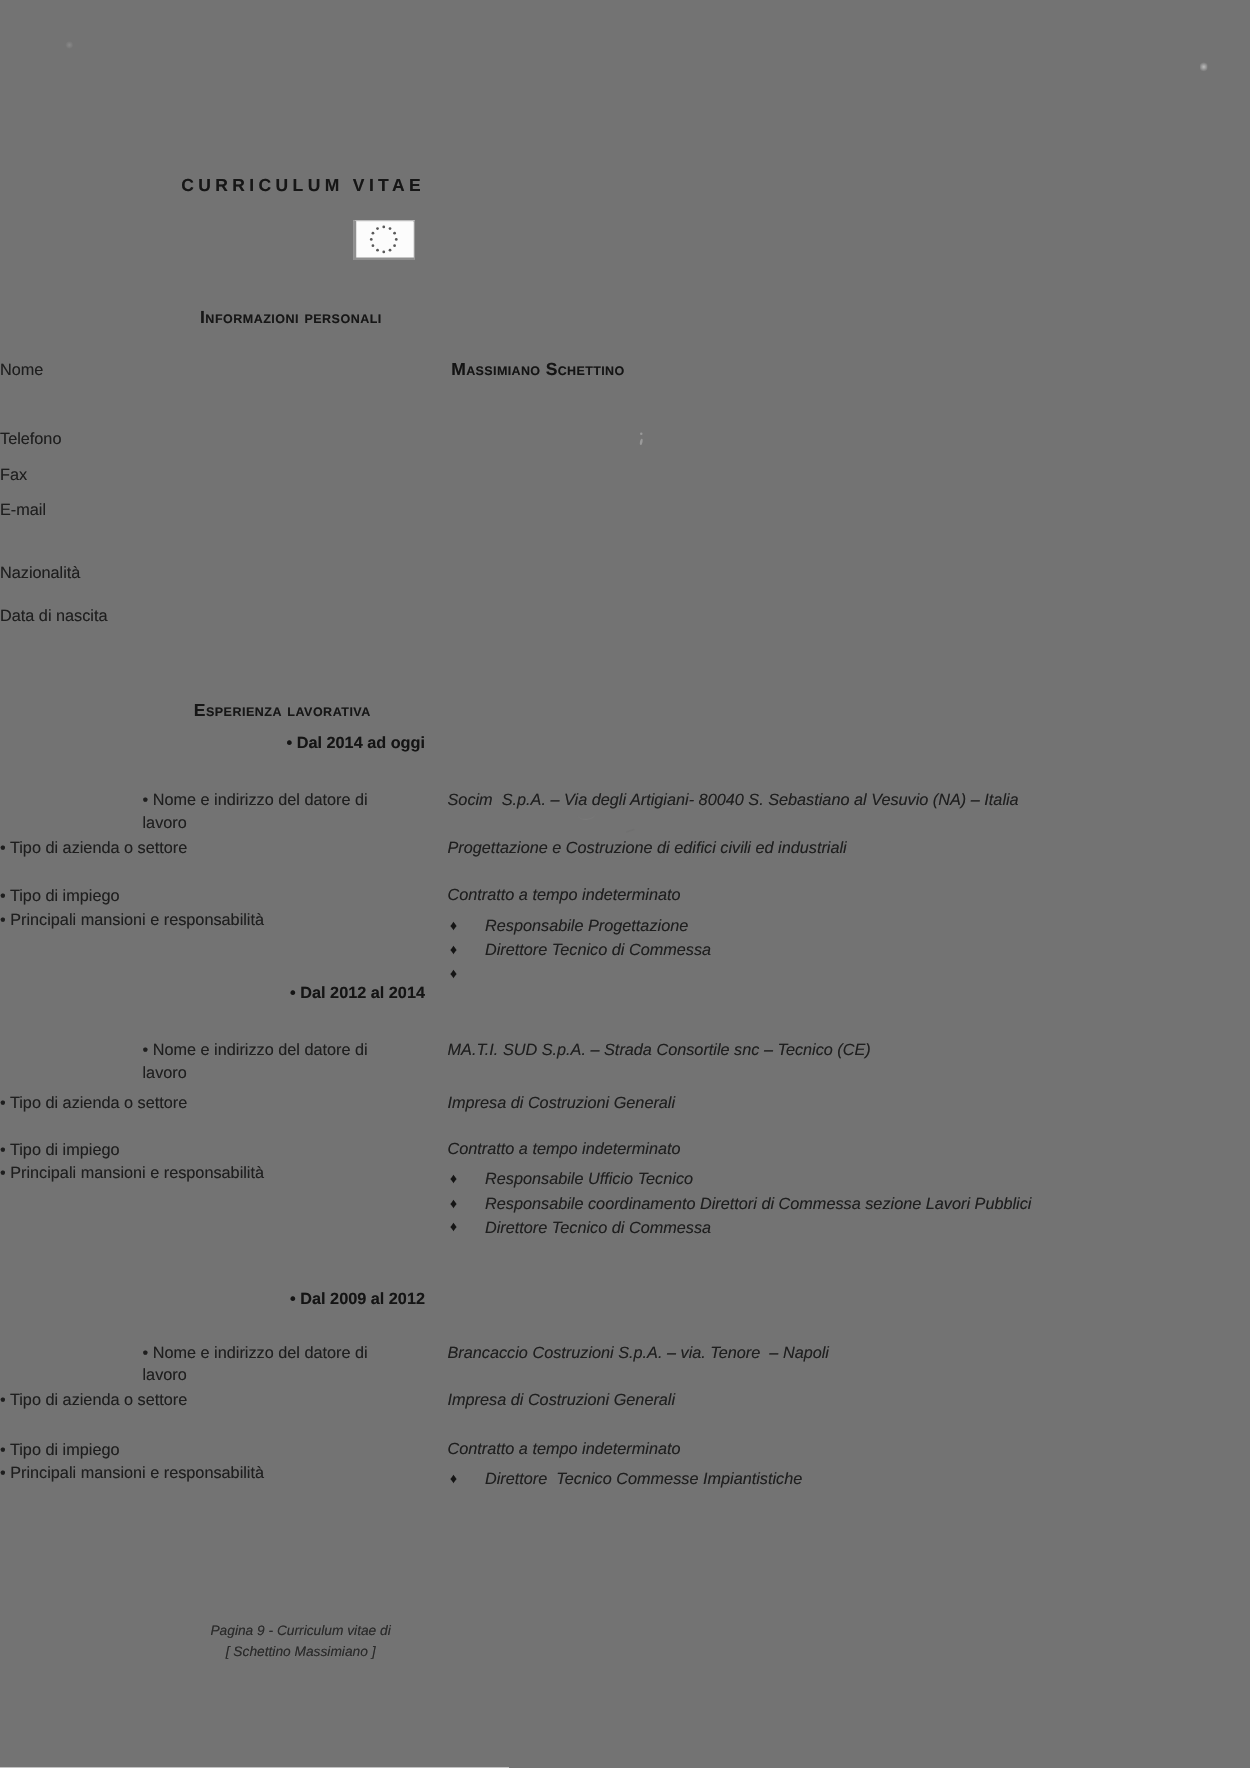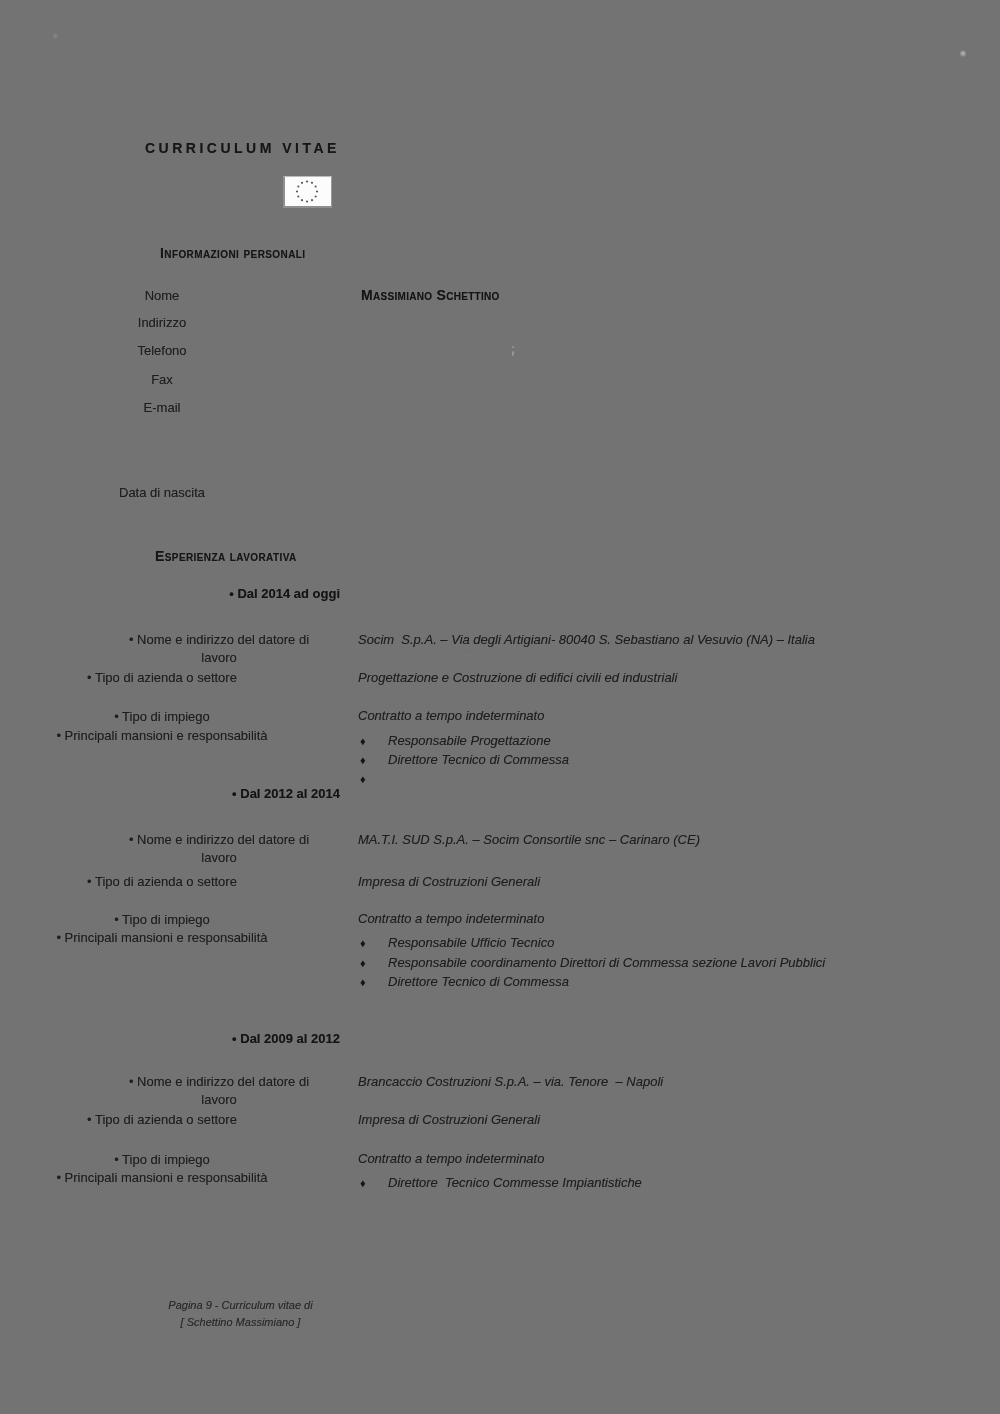--- a/index.html
+++ b/index.html
@@ -25,24 +25,24 @@
     border-bottom:2px solid #8f8f8f;
     border-right-color:#9a9a9a;
   }
   .sec-heading {
     position:absolute;
     font-size:14px; font-weight:700;
     font-variant:small-caps; letter-spacing:.4px; color:#161616;
     white-space:nowrap;
   }
   #heading-info { left:160px; top:245px;text-align:right; }
-  #heading-exp  { left:155px; top:548px; }
+  #heading-exp  { left:155px; top:560px; }
 
   .lbl {
-    position:absolute; left:0; width:324px; text-align:center;
+    position:absolute; left:0; width:324px; text-align:left;
     font-size:13px; line-height:18px;
   }
   .lbl.narrow { left:114px; width:210px; }
   .period {
     position:absolute; left:0; width:324px; text-align:right;
     font-size:13px; font-weight:700; color:#141414; white-space:nowrap;margin-left:16px;
   }
   .val {
     position:absolute; left:358px; width:600px;
     font-size:13px; line-height:18px; font-style:italic;
@@ -113,32 +113,32 @@
         <circle cx="17" cy="5.84" r="1.1"></circle>
       </g>
     </svg>
   </div>
 
   <h2 class="sec-heading" id="heading-info">Informazioni personali</h2>
 
   <div class="lbl" style="top:287px">Nome</div>
   <div class="name-val" style="top:287px">Massimiano Schettino</div>
 
-  <div class="lbl" style="top:314px">Indirizzo</div>
   <div class="val" style="top:314px"></div>
 
   <div class="lbl" style="top:342px">Telefono</div>
   <div class="val" style="top:342px"></div>
 
   <div class="lbl" style="top:371px">Fax</div>
   <div class="val" style="top:371px"></div>
 
   <div class="lbl" style="top:399px">E-mail</div>
   <div class="val" style="top:399px"></div>
 
+  <div class="lbl" style="top:449px">Nazionalità</div>
   <div class="val" style="top:449px"></div>
 
   <div class="lbl" style="top:484px">Data di nascita</div>
   <div class="val" style="top:484px"></div>
 
   <h2 class="sec-heading" id="heading-exp">Esperienza lavorativa</h2>
 
   <div class="period" style="top:586px">• Dal 2014 ad oggi</div>
 
   <div class="lbl narrow" style="top:631px">• Nome e indirizzo del datore di lavoro</div>
@@ -159,21 +159,21 @@
     <span class="dia">♦</span>
     <span class="dtxt">Direttore Tecnico di Commessa</span>
   </div>
   <div class="duty" style="top:770px">
     <span class="dia">♦</span>
   </div>
 
   <div class="period" style="top:786px">• Dal 2012 al 2014</div>
 
   <div class="lbl narrow" style="top:831px">• Nome e indirizzo del datore di lavoro</div>
-  <div class="val" style="top:831px">MA.T.I. SUD S.p.A. – Socim Consortile snc – Carinaro (CE)</div>
+  <div class="val" style="top:831px">MA.T.I. SUD S.p.A. – Strada Consortile snc – Tecnico (CE)</div>
 
   <div class="lbl" style="top:873px">• Tipo di azienda o settore</div>
   <div class="val" style="top:873px">Impresa di Costruzioni Generali</div>
 
   <div class="lbl" style="top:911px">• Tipo di impiego</div>
   <div class="val" style="top:910px">Contratto a tempo indeterminato</div>
 
   <div class="lbl" style="top:929px">• Principali mansioni e responsabilità</div>
   <div class="duty" style="top:934px">
     <span class="dia">♦</span>

